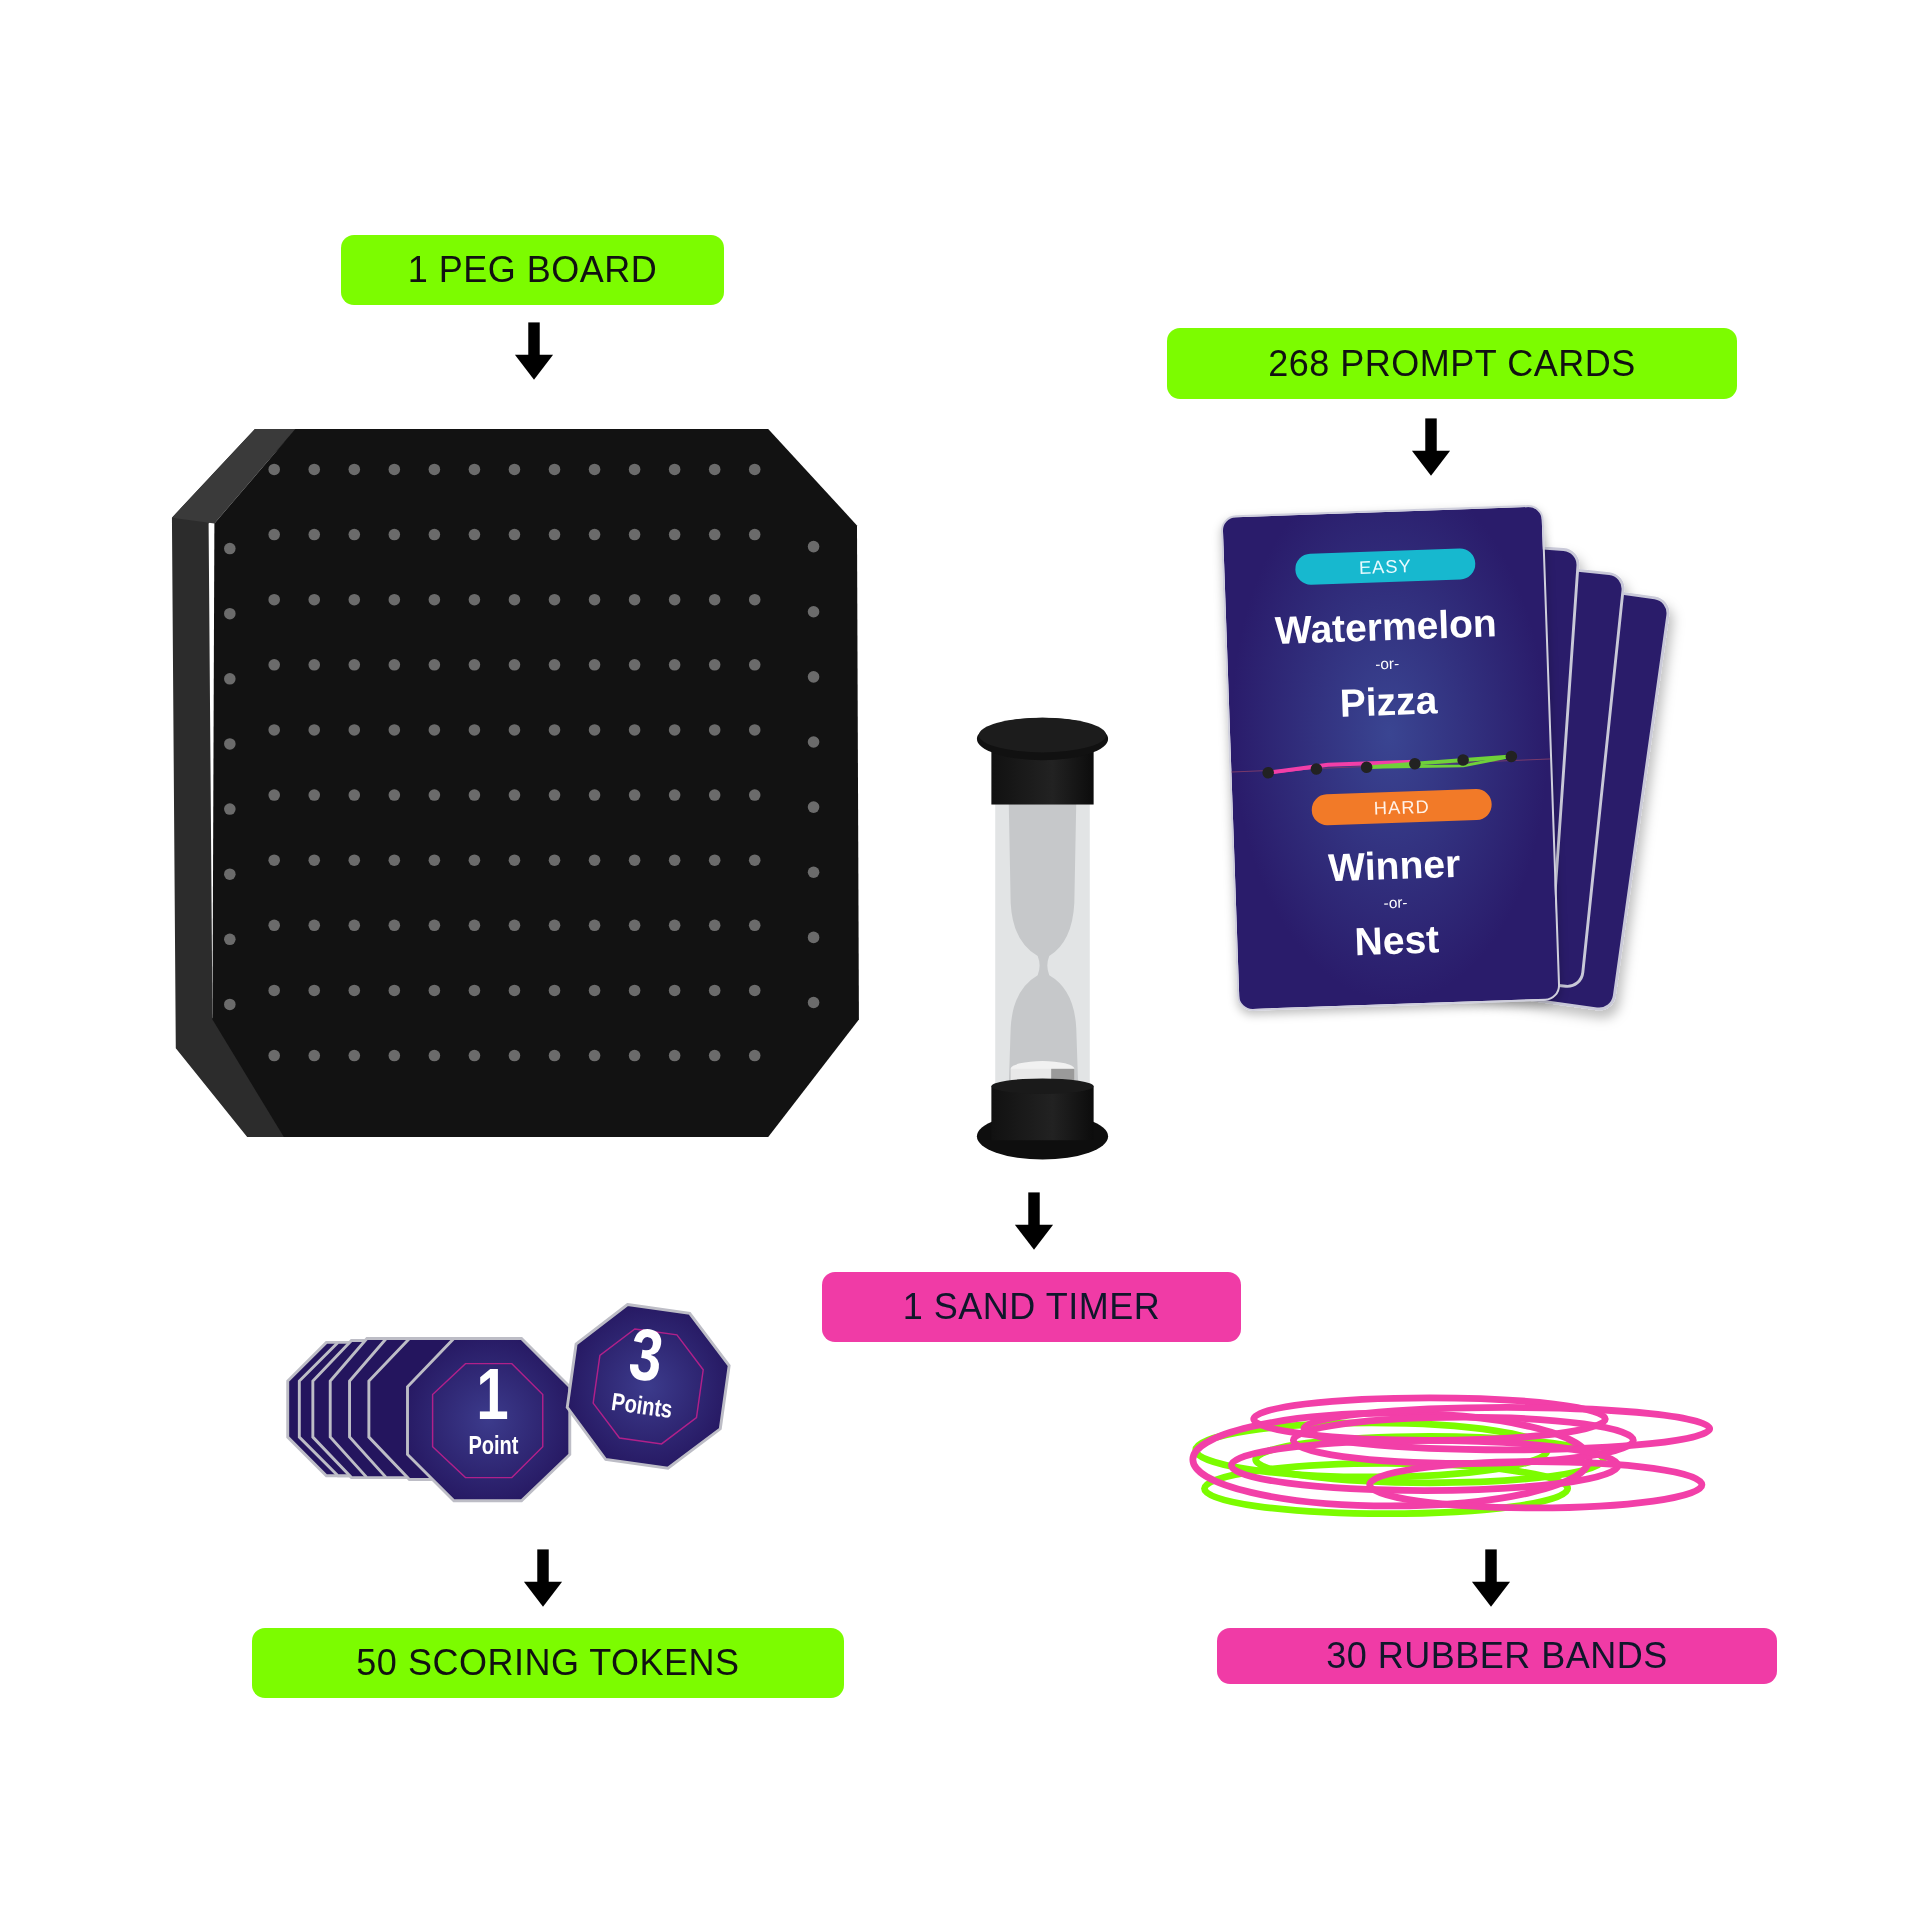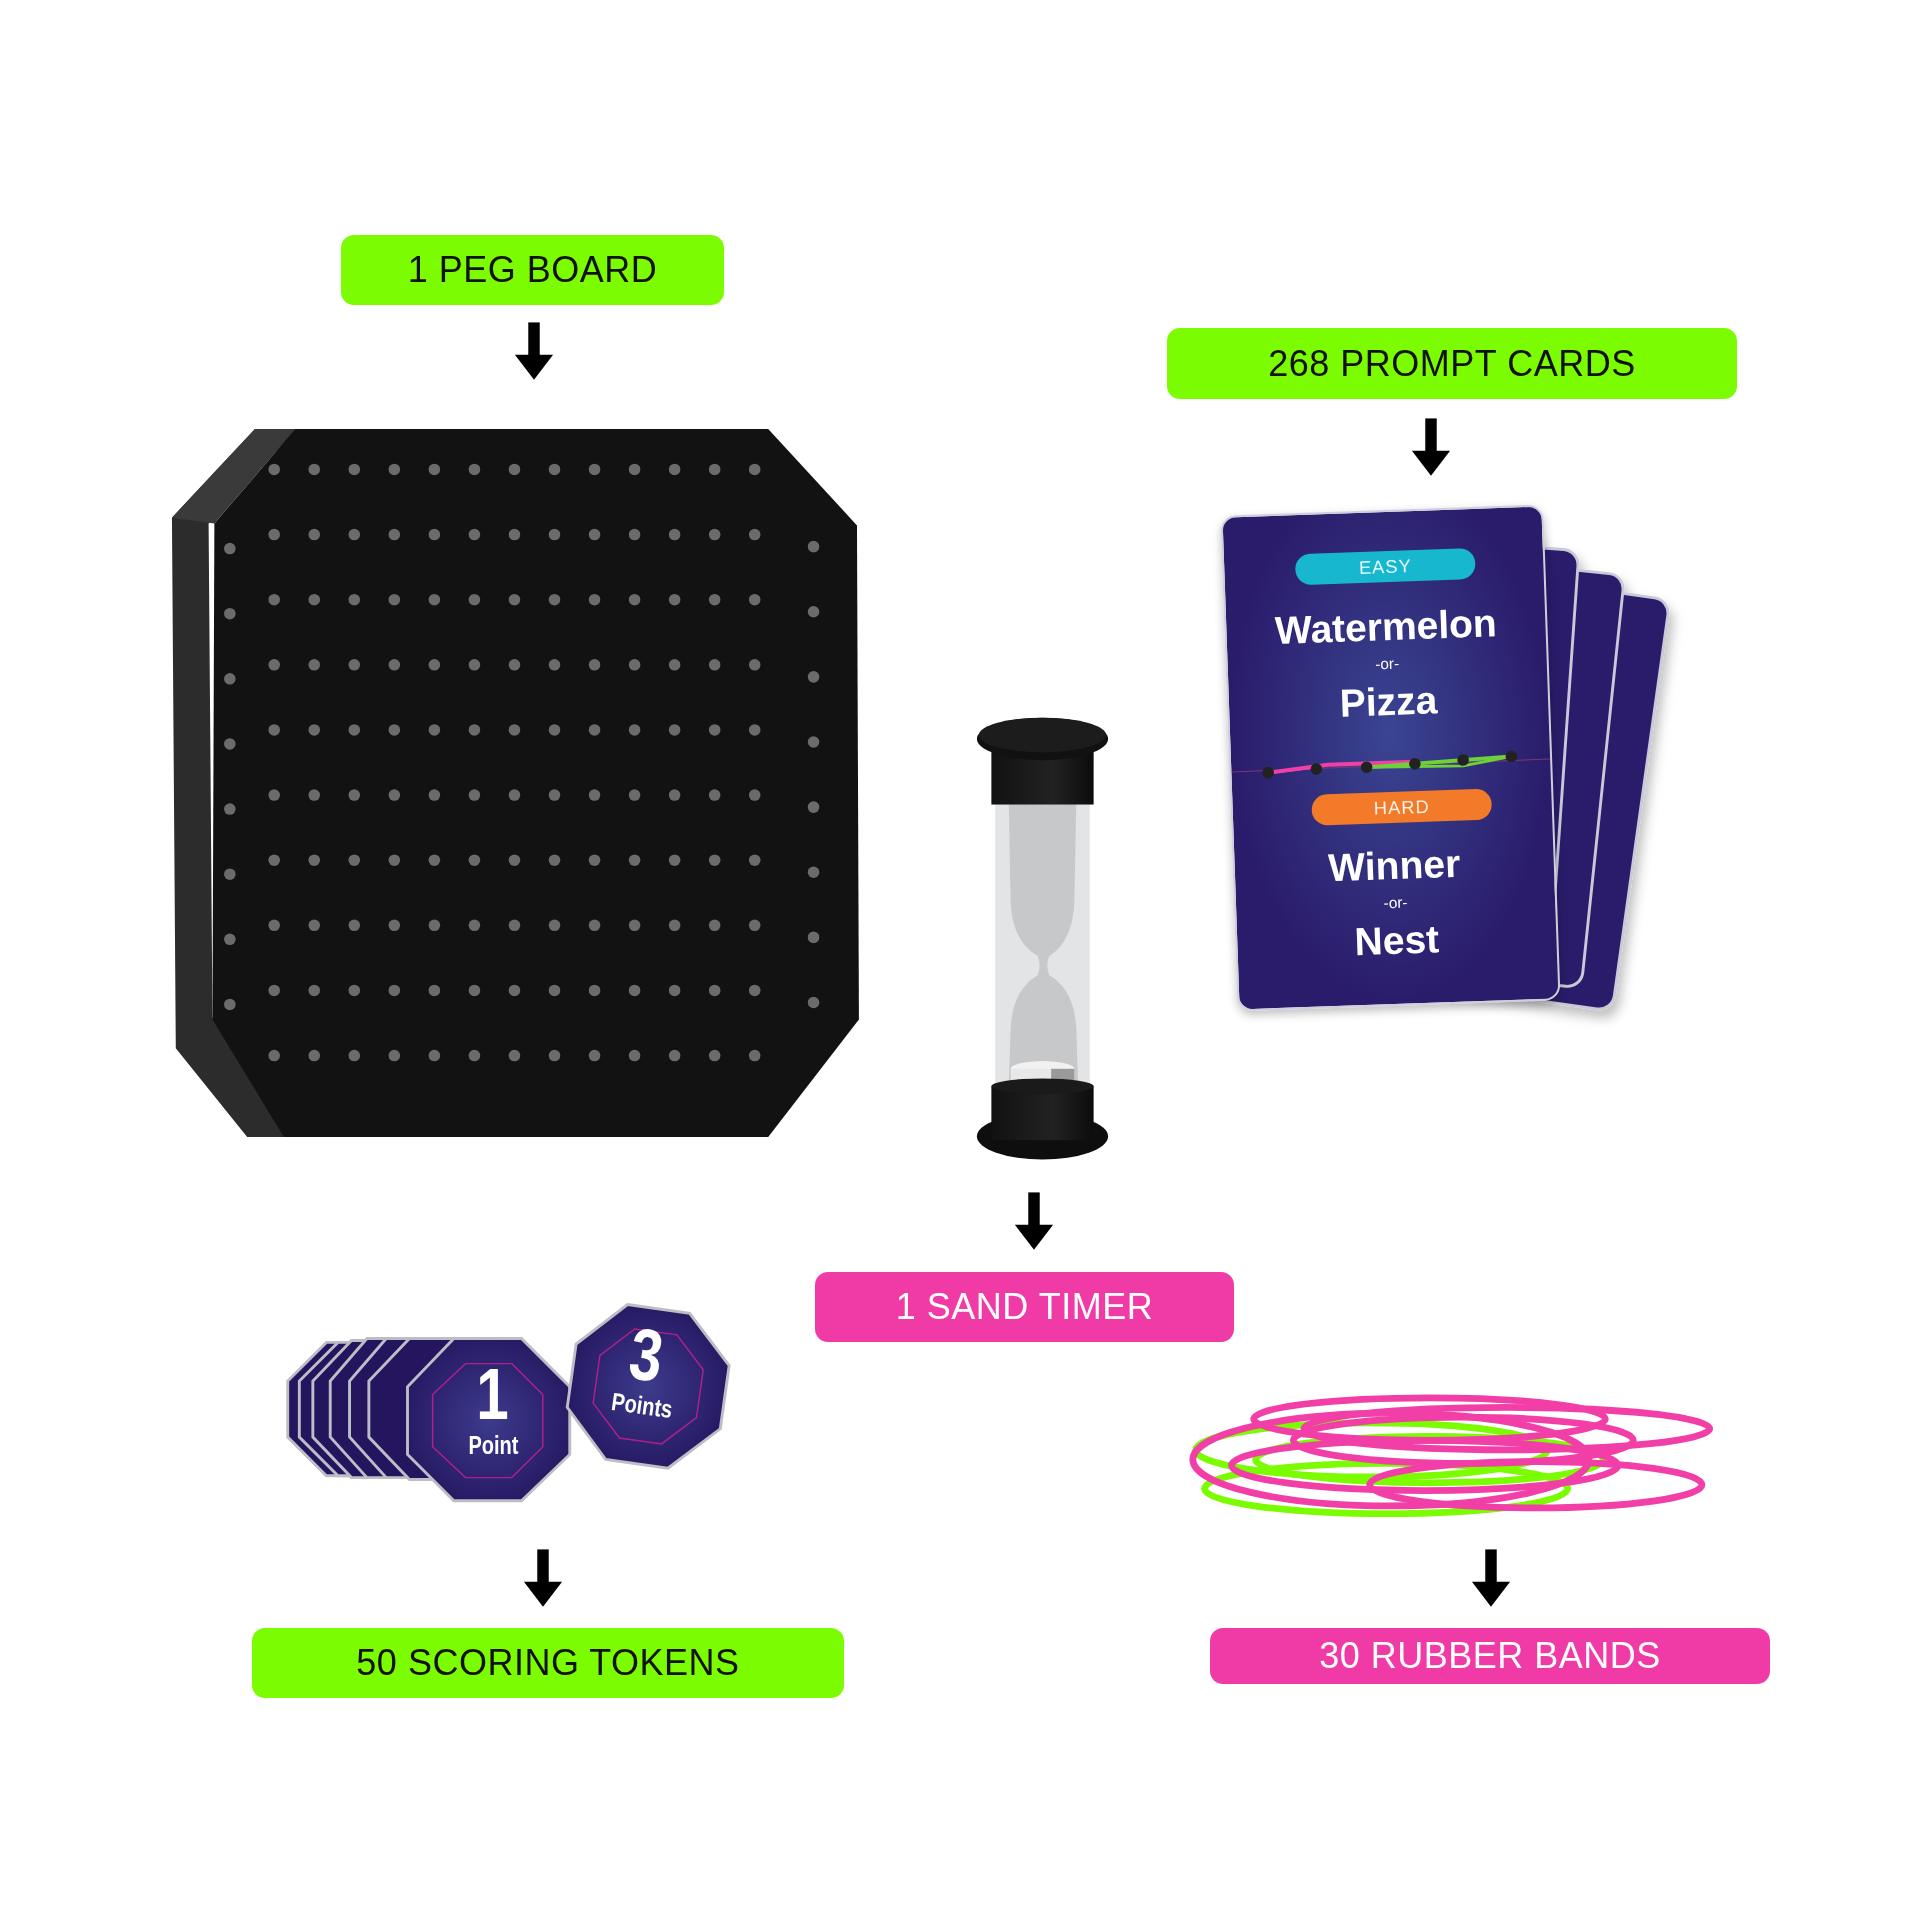--- a/index.html
+++ b/index.html
@@ -4,21 +4,21 @@
 <style>
   html, body { margin:0; padding:0; background:#ffffff; }
   body { width:1931px; height:1931px; position:relative; overflow:hidden; font-family:"Liberation Sans", sans-serif; }
   .abs { position:absolute; }
   .label {
     position:absolute; display:flex; align-items:center; justify-content:center;
     font-family:"Liberation Sans", sans-serif; font-size:36px; letter-spacing:0.5px;
     border-radius:13px; white-space:nowrap;
   }
   .label.green { background:var(--green); color:#111; }
-  .label.pink { background:var(--pink); color:#ffffff; }
+  .label.pink { background:var(--pink); color:#0f172a;margin-left:7px; }
   .arrow { position:absolute; width:42px; height:60px; }
   svg { display:block; }
   :root { --green:#7cfc00; --pink:#f03ba6; }
 </style>
 </head>
 <body>
 
 <div class="label green" style="left:341px; top:235px; width:383px; height:70px;">1 PEG BOARD</div>
 <div class="arrow" style="left:513px; top:322px;">
   <svg width="42" height="60" viewBox="0 0 44 62">

